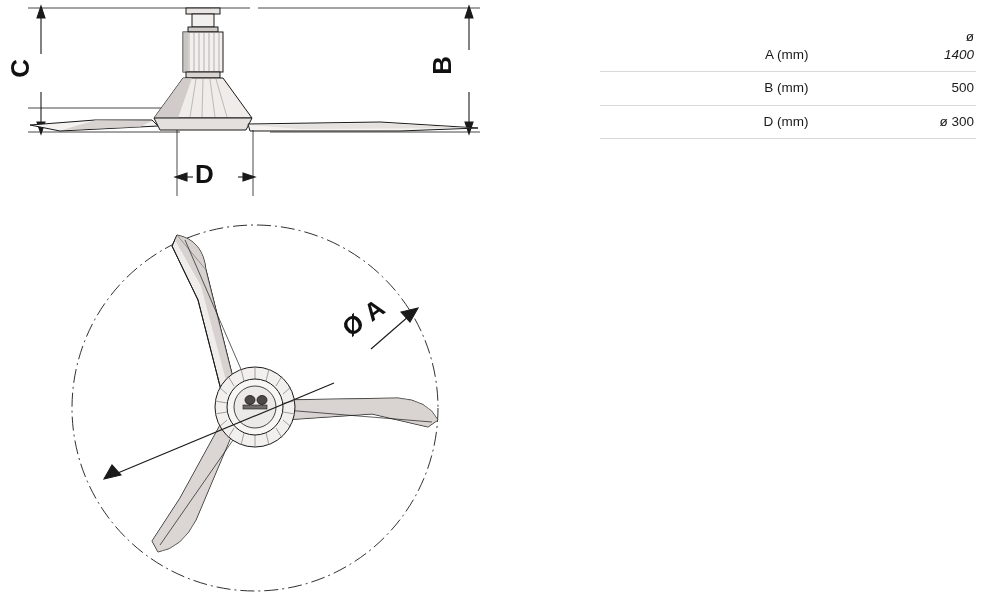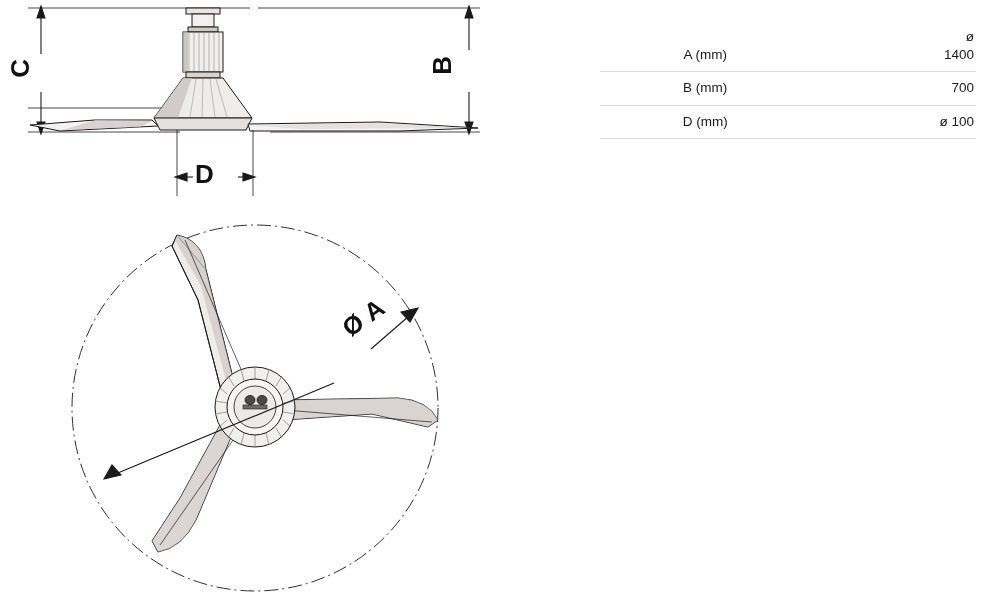--- a/index.html
+++ b/index.html
@@ -81,36 +81,37 @@
     padding: 7px 2px 7px 2px;
     border-bottom: 1px solid #d9d9d9;
     color: #1a1a1a;
     vertical-align: bottom;
     line-height: 1.35;
   }
   .spec-table tr:first-child td {
     padding-top: 2px;
   }
   .spec-table td.key {
-    text-align: center;
+    text-align: right;
     white-space: nowrap;
   }
   .spec-table td.val {
     text-align: right;
     white-space: nowrap;
   }
   .spec-table tr:first-child td.val {
     
     text-align: right;
   }
   .val-top {
     display: block;
   }
   .val-bottom {
     display: block;
+    font-style: italic;
   }
 </style>
 </head>
 <body>
 
 <div class="page">
 
   <div class="drawing">
     <svg width="560" height="594" viewBox="0 0 560 594" xmlns="http://www.w3.org/2000/svg">
 
@@ -258,22 +259,22 @@
     <tbody>
       <tr>
         <td class="key">A (mm)</td>
         <td class="val">
           <span class="val-top">ø</span>
           <span class="val-bottom">1400</span>
         </td>
       </tr>
       <tr>
         <td class="key">B (mm)</td>
-        <td class="val">700</td>
+        <td class="val">500</td>
       </tr>
       <tr>
         <td class="key">D (mm)</td>
-        <td class="val">ø 100</td>
+        <td class="val">ø 300</td>
       </tr>
     </tbody>
   </table>
 
 </div>
 
 </body></html>

